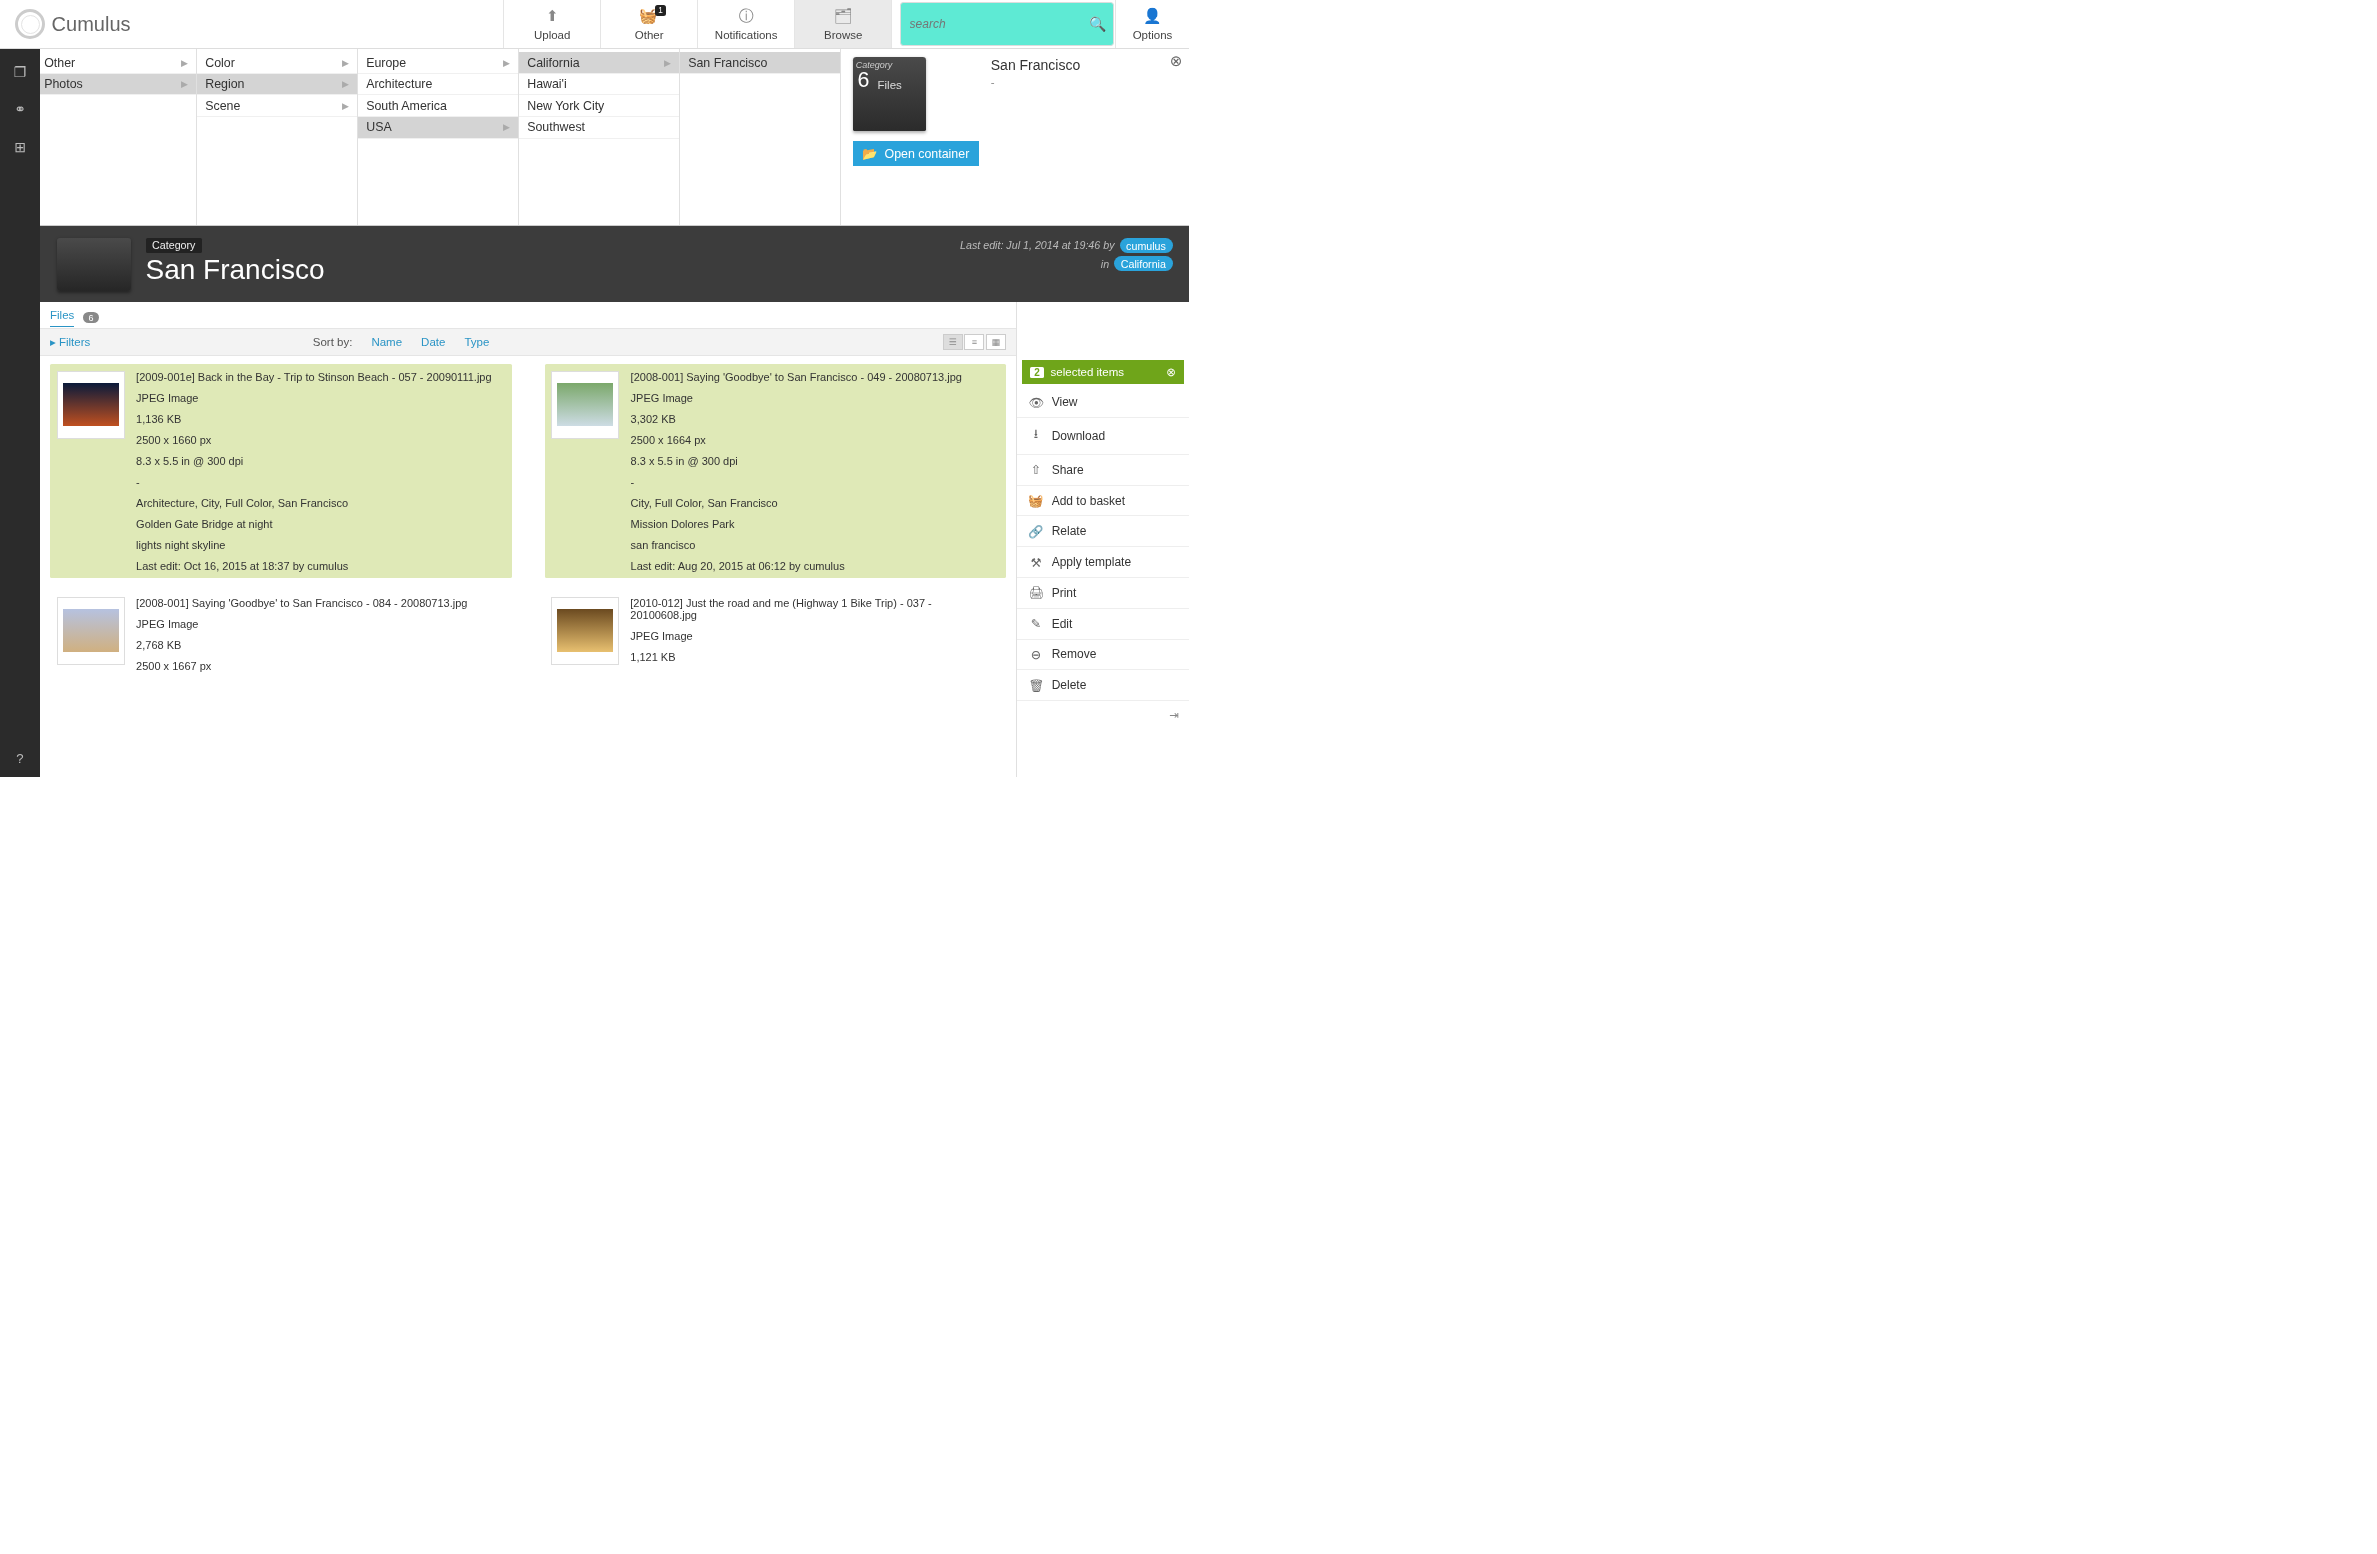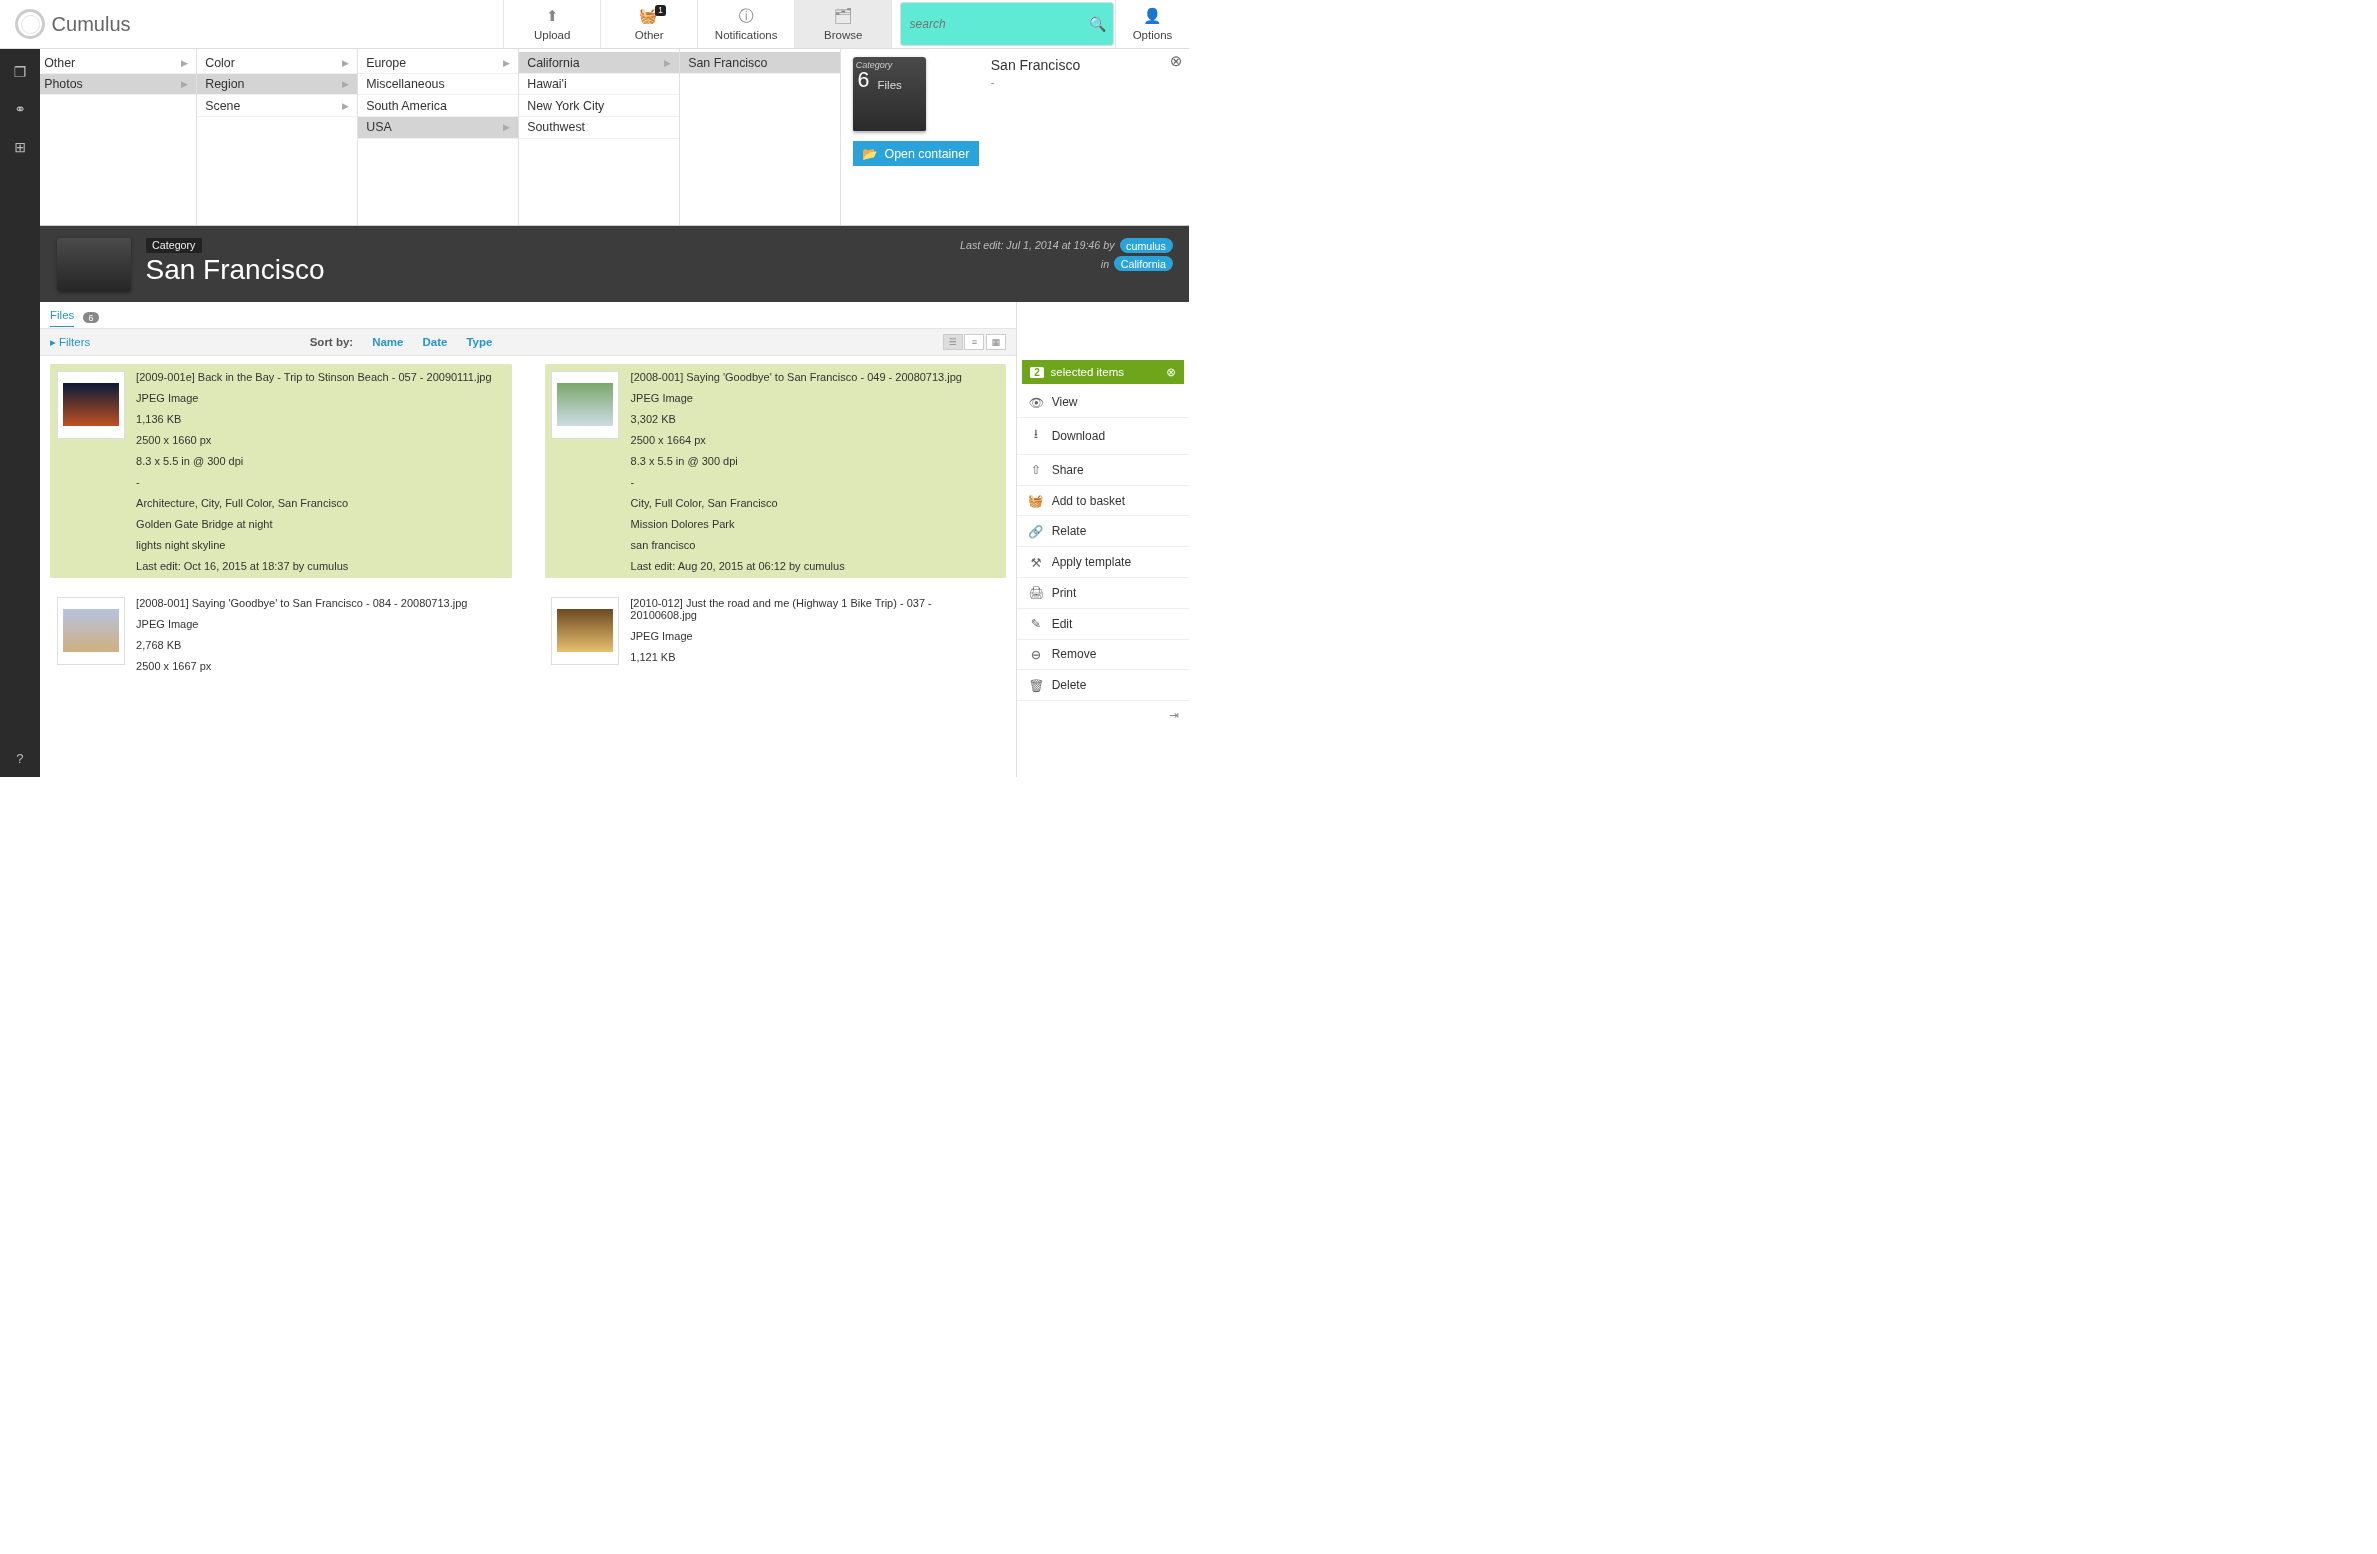--- a/index.html
+++ b/index.html
@@ -60,21 +60,21 @@
 .lower { margin-left: 40px; display: flex; flex: 1; min-height: 0; }
 .content { flex: 1; display: flex; flex-direction: column; background: #fff; min-width: 0; }
 .tabs-row { background: #222; display: flex; padding-left: 10px; }
 .tab { padding: 8.2px 10px 6.6px; color: #aaa; font-size: 13.2px; cursor: pointer; }
 .tab.active { color: #fff; border-bottom: 2.5px solid #2aa3db; }
 .subtabs { display: flex; align-items: center; padding: 6.6px 10px 0; gap: 5px; border-bottom: 0.8px solid transparent; }
 .subtab { color: #2a94c5; font-size: 11.5px; padding-bottom: 5px; border-bottom: 1.6px solid #2a94c5; }
 .count-badge { background: #888; color: #fff; border-radius: 7.4px; padding: 0.8px 5.8px; font-size: 9px; margin-left: 3.3px; }
 .filter-row { background: #f3f3f3; display: flex; align-items: center; padding: 5px 10px; border-top: 0.8px solid #e5e5e5; border-bottom: 0.8px solid #e5e5e5; }
 .filters-link { color: #2a94c5; font-size: 11.5px; cursor: pointer; }
-.sort-area { margin-left: auto; display: flex; align-items: center; gap: 19px; font-size: 11.5px; padding-right: 231px; font-weight: bold; }
+.sort-area { margin-left: auto; display: flex; align-items: center; gap: 19px; font-size: 11.5px; padding-right: 231px; }
 .sort-area .lbl { color: #555; }
 .sort-area .opt { color: #2a94c5; cursor: pointer; }
 .view-toggles { margin-left: auto; display: flex; gap: 1.6px; }
 .vt { width: 20px; height: 16.5px; border: 0.8px solid #ccc; background: #fff; font-size: 9px; color: #888; display: flex; align-items: center; justify-content: center; cursor: pointer; }
 .vt.active { background: #ddd; }
 
 .cards { padding: 8.2px 10px; display: grid; grid-template-columns: 1fr 1fr; gap: 11.5px 33px; overflow: auto; }
 .card { display: flex; gap: 11.5px; padding: 6.6px; border-radius: 1.6px; }
 .card.selected { background: #dfe9b7; }
 .thumb { width: 68px; height: 68px; background: #fff; border: 0.8px solid #ddd; padding: 5px; display: flex; align-items: center; justify-content: center; }
@@ -162,21 +162,21 @@
           <span>Scene</span>
           <span class="chev">▶</span>
         </div>
       </div>
     <div class="col" id="col2">
         <div class="col-item">
           <span>Europe</span>
           <span class="chev">▶</span>
         </div>
         <div class="col-item">
-          <span>Miscellaneous</span>
+          <span>Architecture</span>
         </div>
         <div class="col-item">
           <span>South America</span>
         </div>
         <div class="col-item highlight">
           <span>USA</span>
           <span class="chev">▶</span>
         </div>
       </div>
     <div class="col" id="col3">

